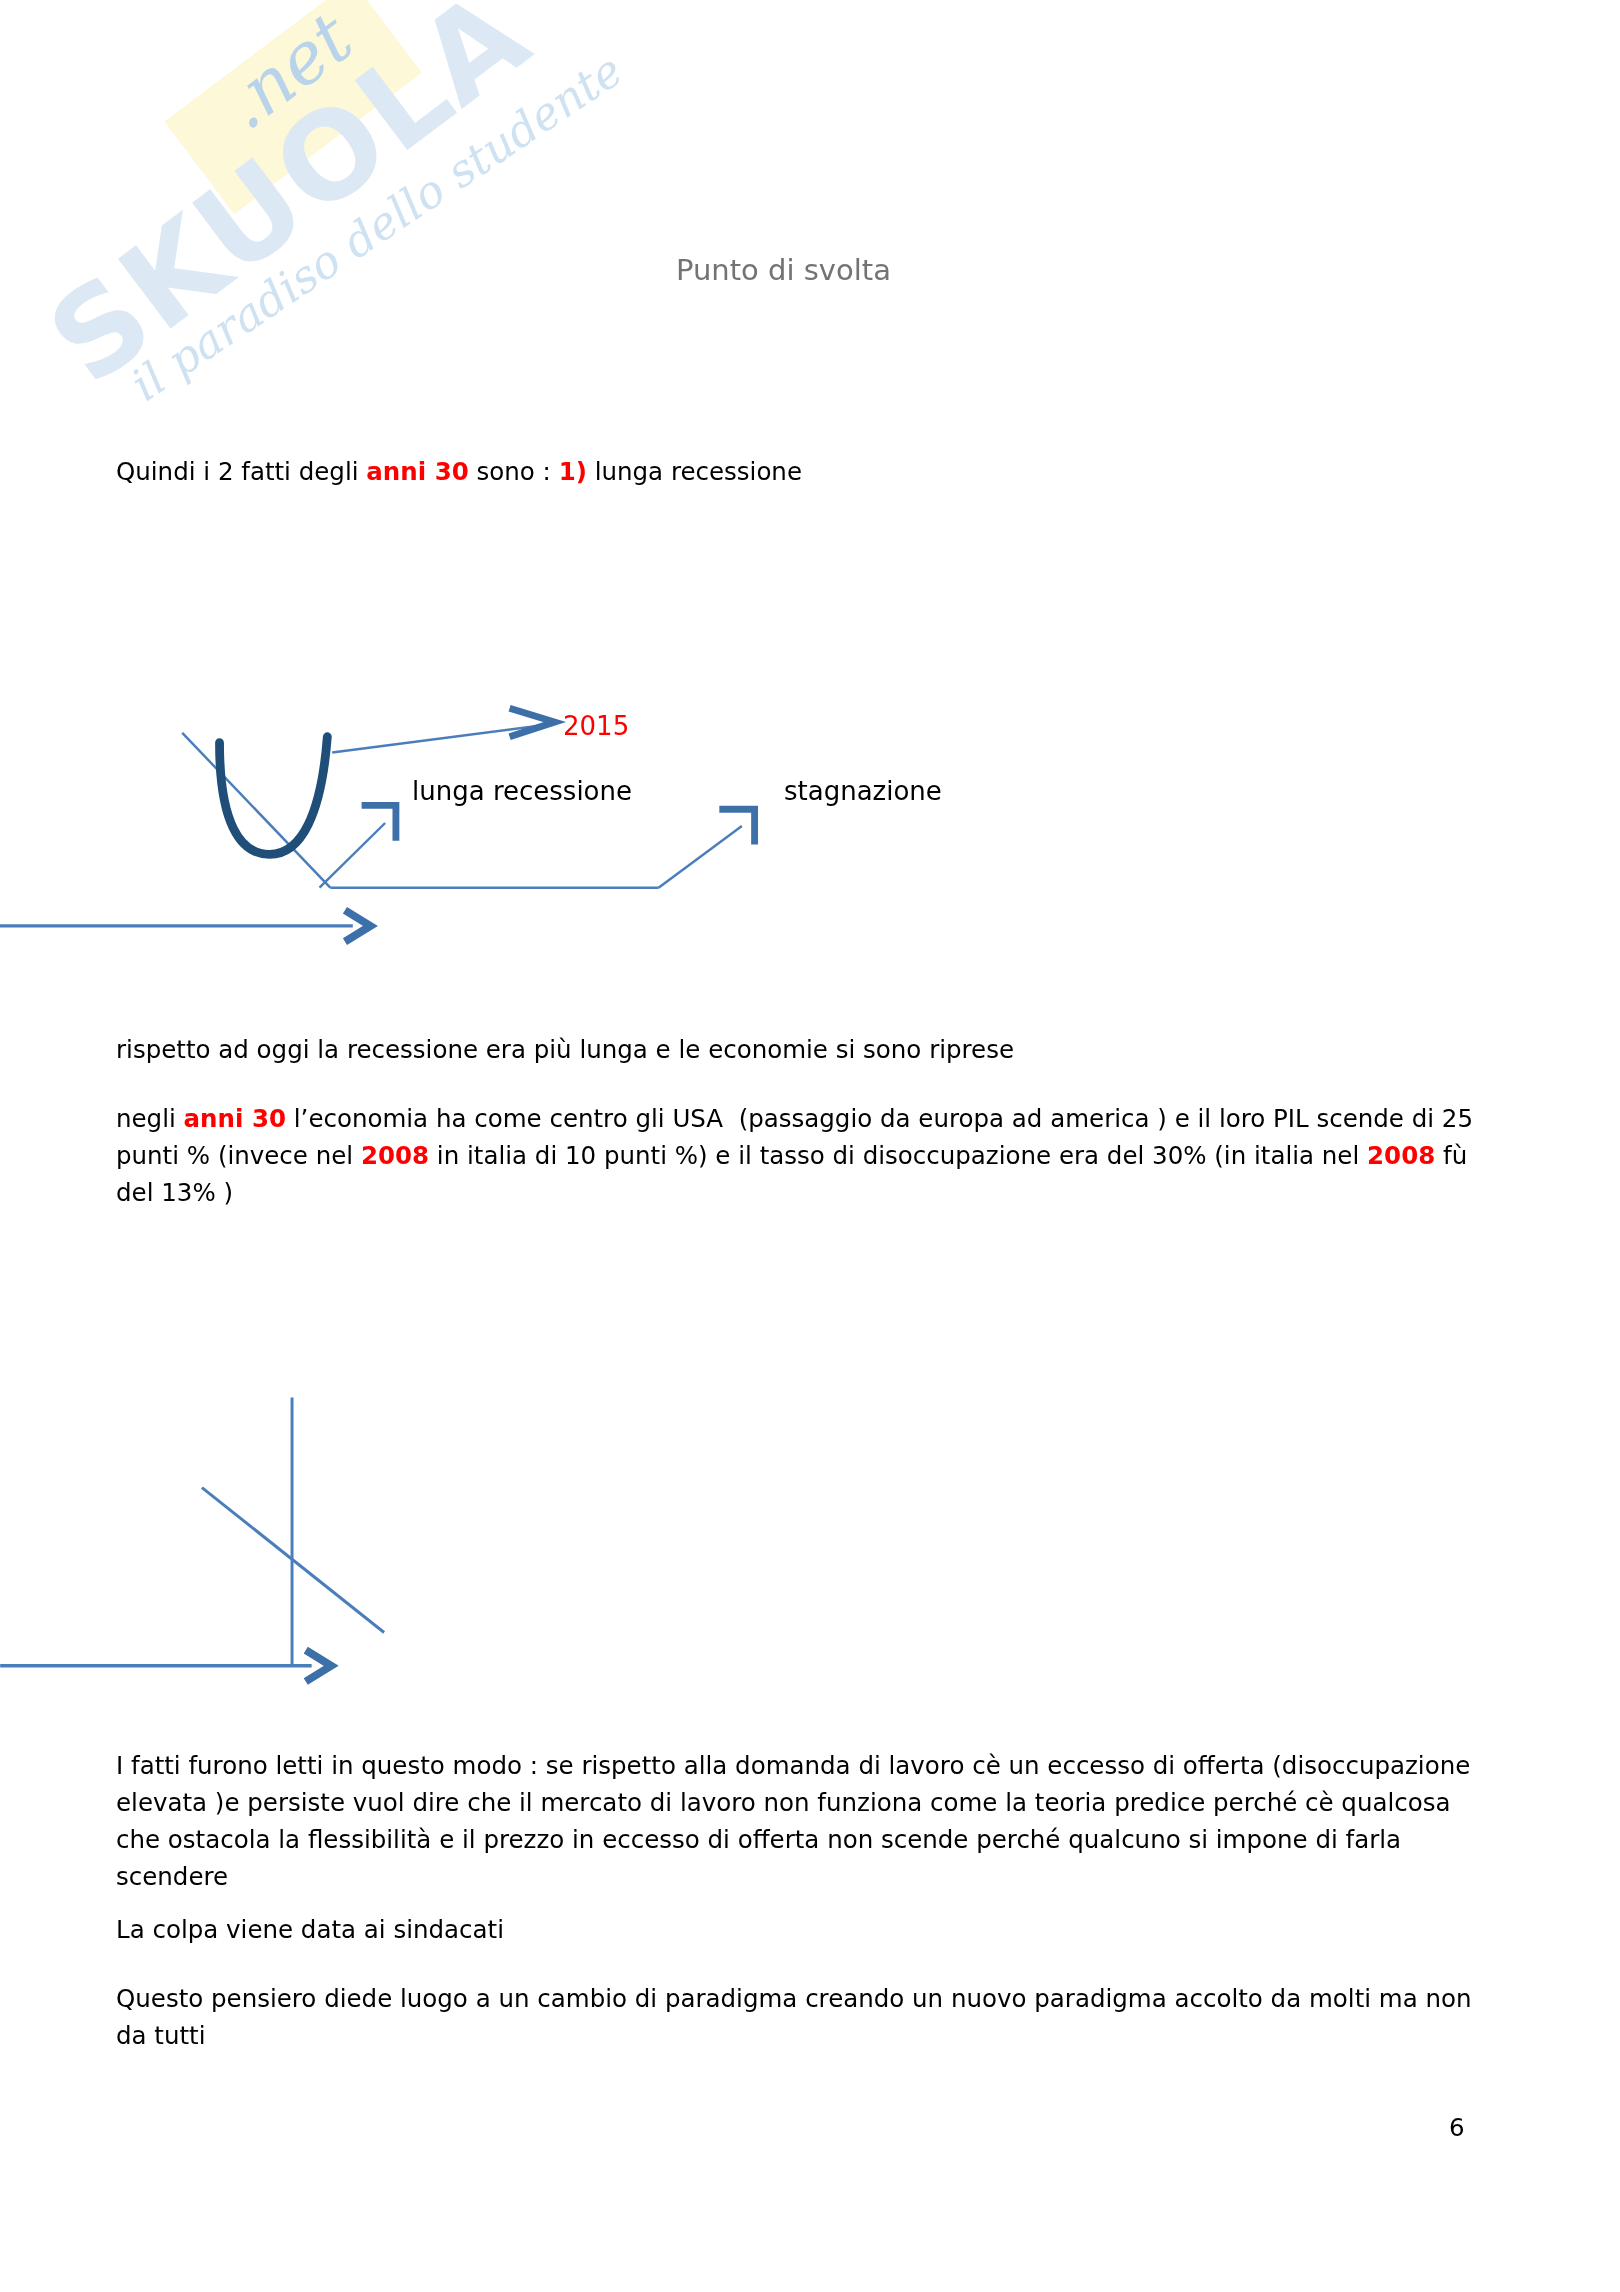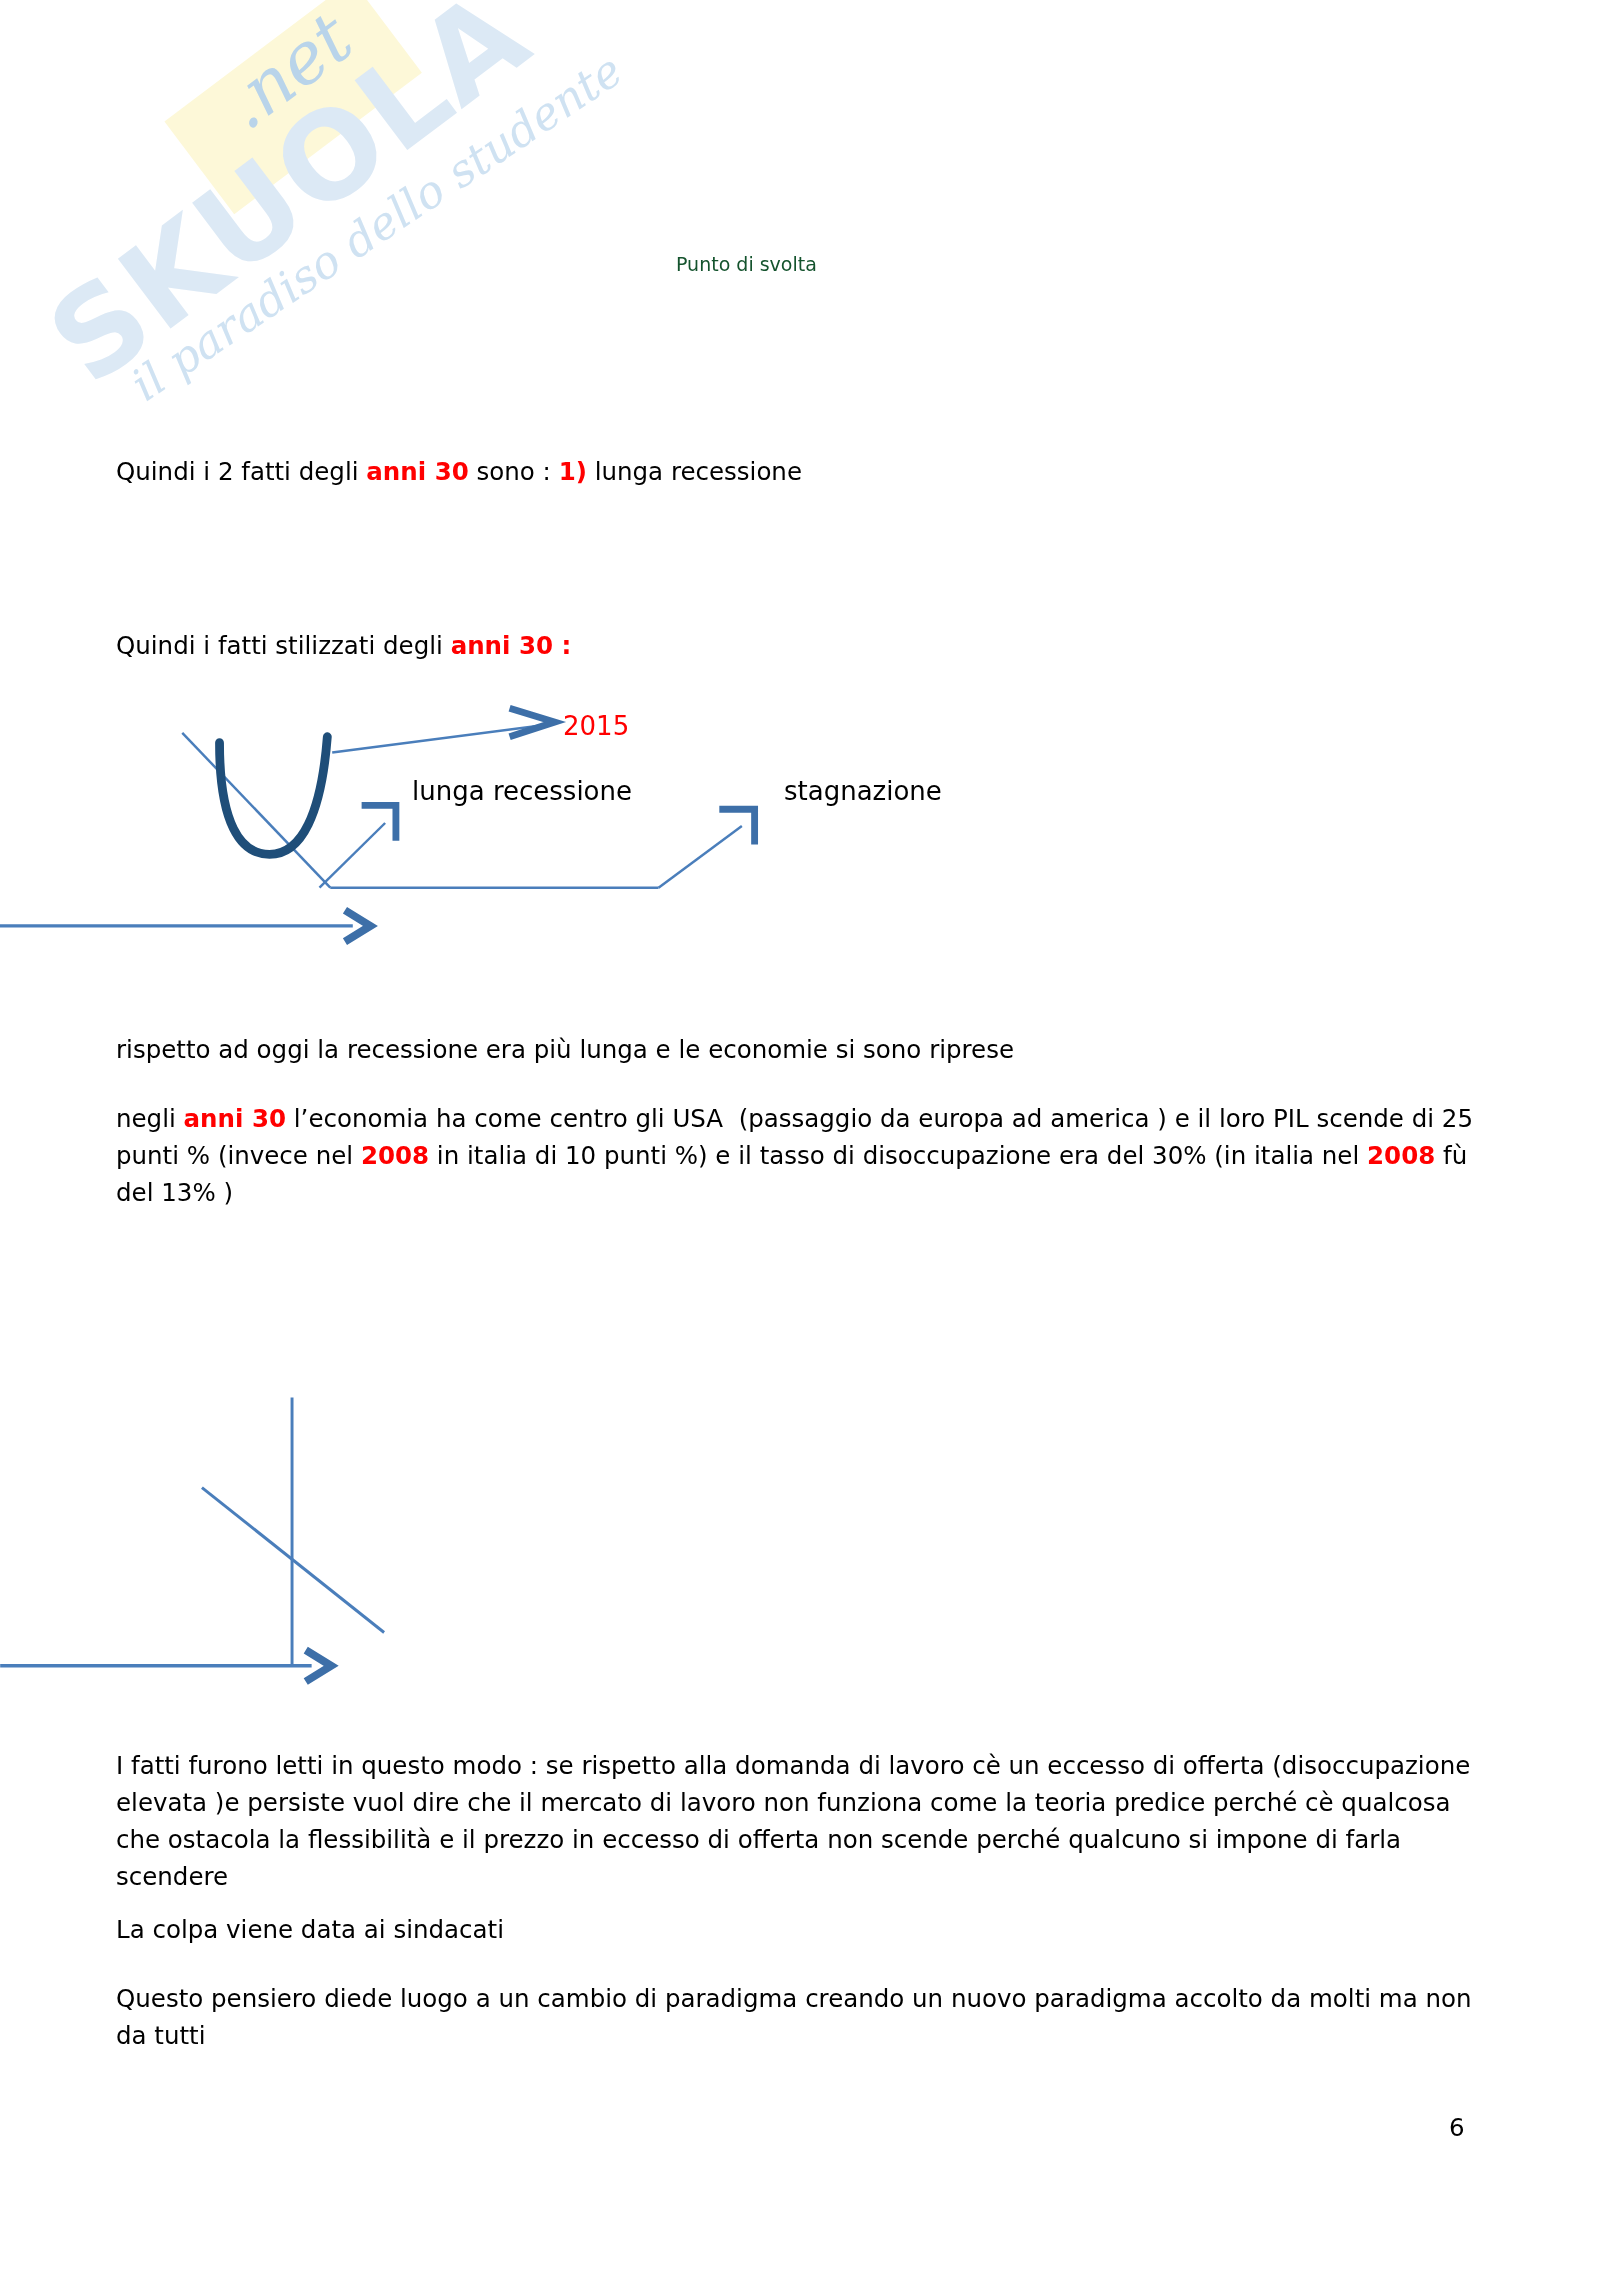--- a/index.html
+++ b/index.html
@@ -79,22 +79,22 @@
     font-size: 24.5px;
     line-height: 37px;
     white-space: pre-wrap;
   }
   .red { color: #ff0000; font-weight: bold; }
 
   #title {
     position: absolute;
     left: 676px;
     top: 253px;
-    font-size: 19px;
-    color: #14532d;
+    font-size: 29px;
+    color: #737373;
     font-family: "DejaVu Sans", sans-serif;
   }
 
   #p-fatti      { left: 116px; top: 453px;  width: 1176px; }
   #p-due        { left: 617px; top: 527px;  width: 882px;  }
   #p-stilizzati { left: 116px; top: 627px;  width: 980px; }
 
   #p-rispetto   { left: 116px; top: 1031px; width: 1372px; }
   #p-negli      { left: 116px; top: 1100px; width: 1372px; }
   #p-se-lo      { left: 116px; top: 1247px; width: 1392px; }
@@ -145,21 +145,20 @@
     <div class="wm-skuola">SKUOLA</div>
     <div class="wm-net">.net</div>
     <div class="wm-tagline">il paradiso dello studente</div>
   </div>
 
   <div id="title">Punto di svolta</div>
 
   <div class="txt" id="p-fatti"><span>Quindi i 2 fatti degli </span><span class="red">anni 30</span><span> sono : </span><span class="red">1)</span><span> lunga recessione</span></div>
 
 
-  <div class="txt" id="p-stilizzati"><span>Quindi i fatti stilizzati degli </span><span class="red">anni 30 :</span></div>
 
   <svg class="diagram" id="diagram-1" viewBox="0 0 1100 300">
 
     <path d="M 186 58 L 337 216" stroke="#4a7ebb" stroke-width="2.5" fill="none"></path>
 
     <path d="M 224 68 C 224 150, 245 182, 275 182 C 308 182, 328 140, 334 62" stroke="#1f4e79" stroke-width="9" fill="none" stroke-linecap="round"></path>
 
     <path d="M 339 78 L 556 50" stroke="#4a7ebb" stroke-width="2.5" fill="none"></path>
     <path d="M 520 33 L 566 47 L 520 62" stroke="#3d6fa8" stroke-width="7" fill="none" stroke-linejoin="miter"></path>
 

